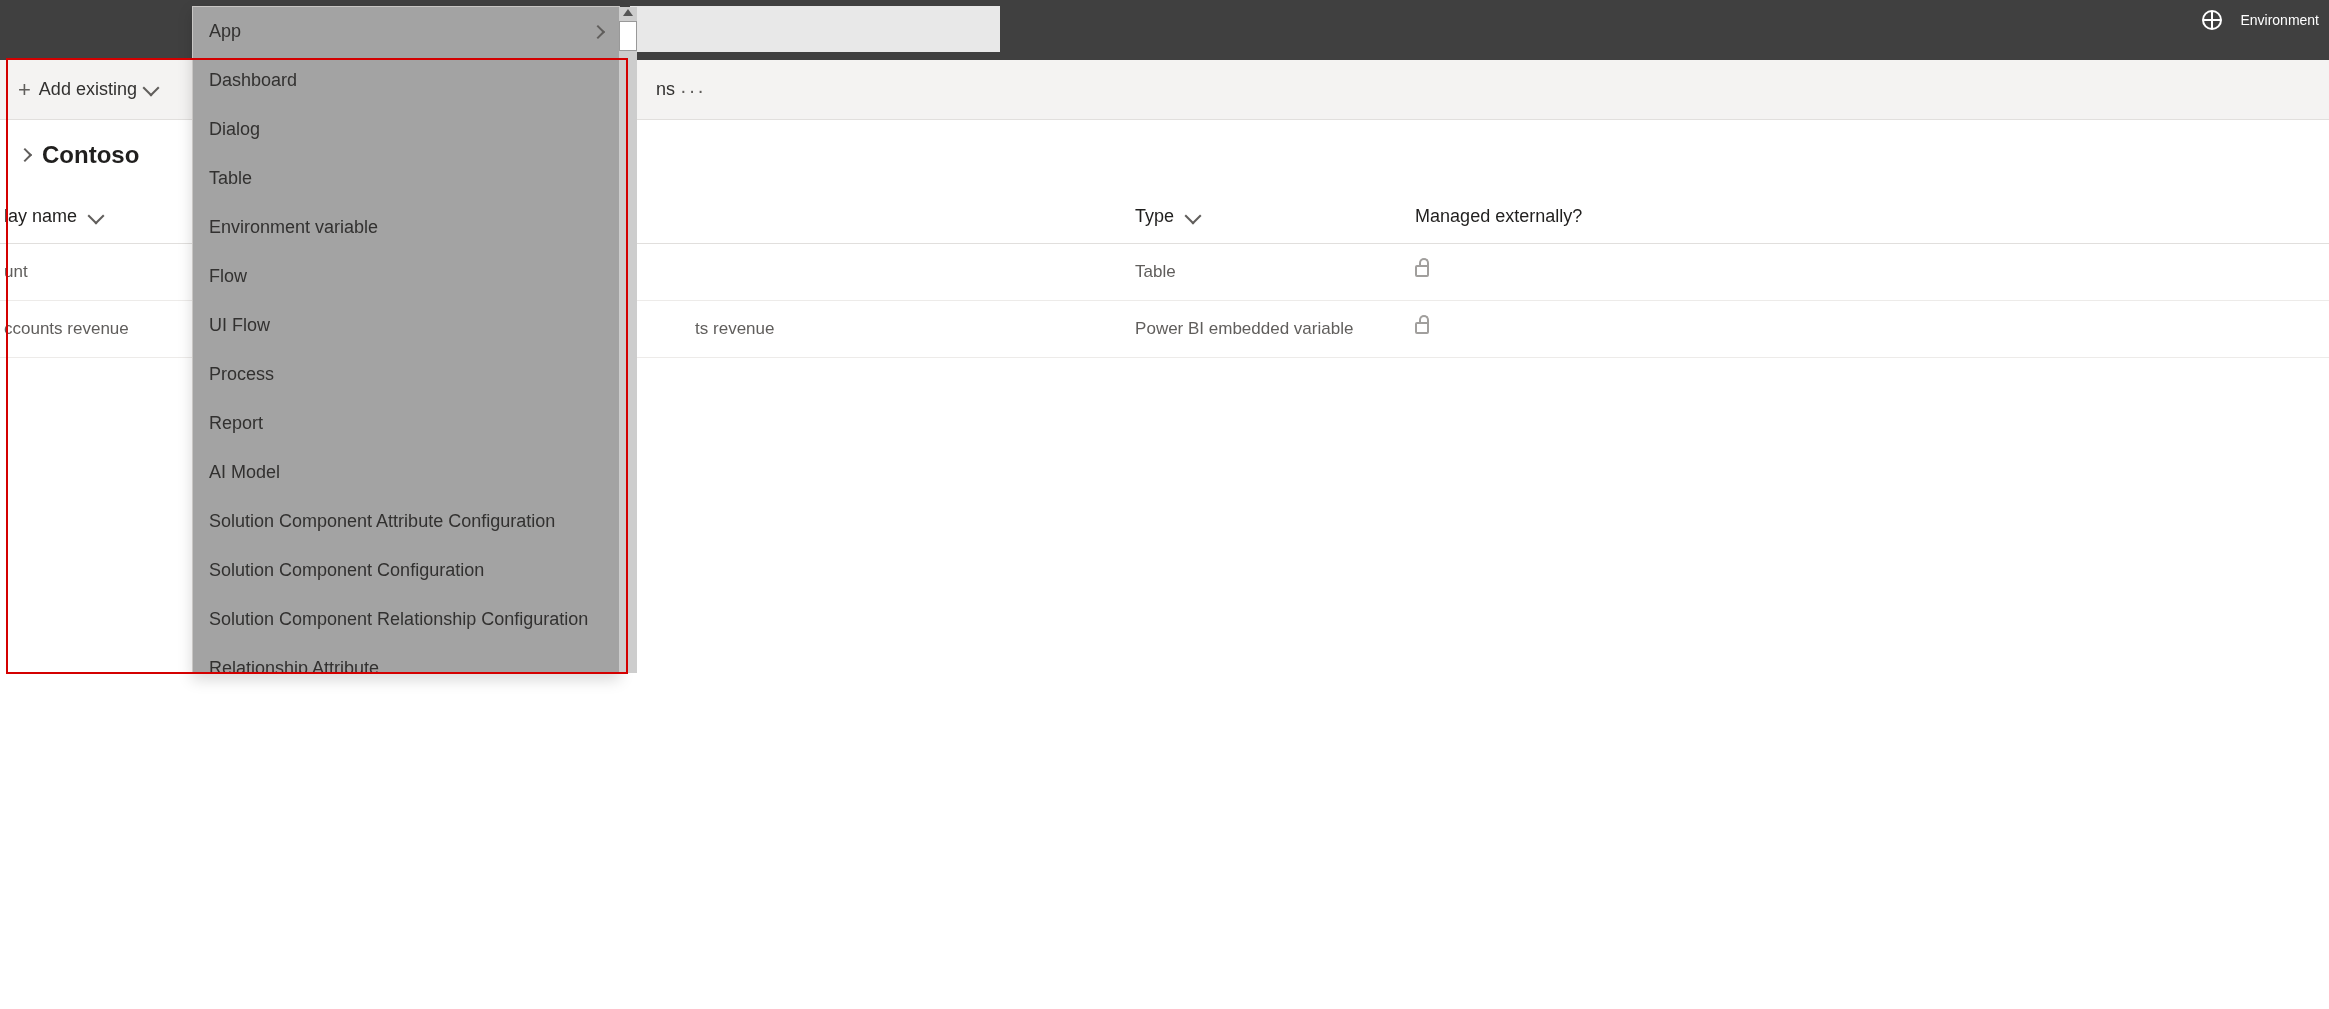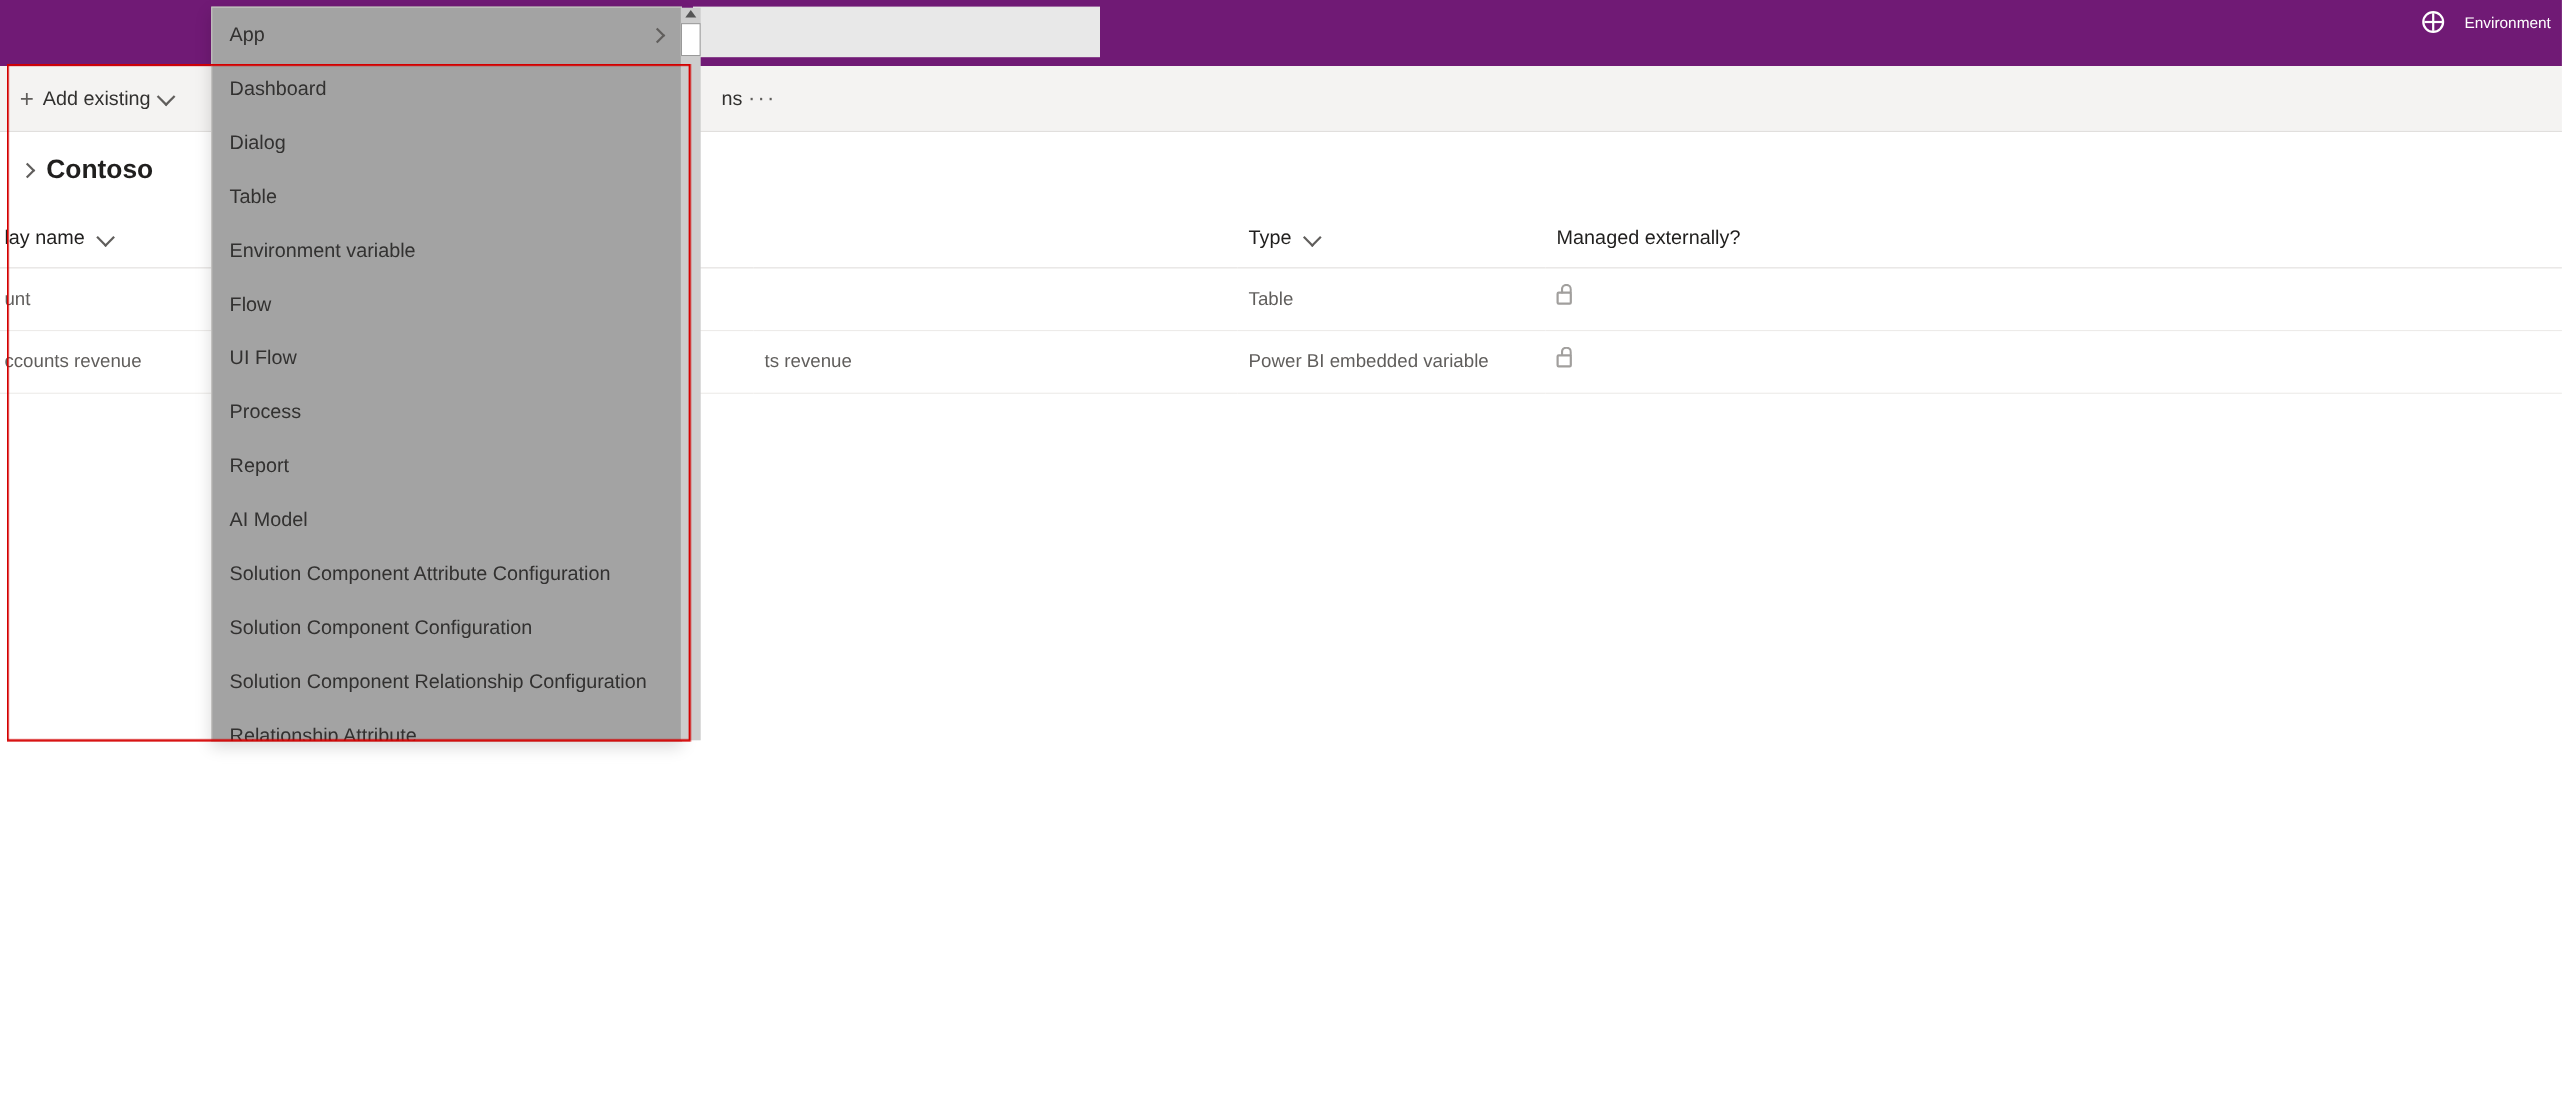--- a/index.html
+++ b/index.html
@@ -1,20 +1,20 @@
 <!DOCTYPE html>
 <html><head>
 <meta charset="utf-8">
 <style>
   * { box-sizing: border-box; margin: 0; padding: 0; font-family: "Segoe UI", -apple-system, BlinkMacSystemFont, sans-serif; }
   html, body { width: 100%; height: 100%; background: #fff; }
 
   
   .topbar {
-    background: #701a75;
+    background: #404040;
     height: 60px;
     width: 100%;
     display: flex;
     align-items: center;
     position: relative;
   }
   .topbar-search {
     position: absolute;
     left: 630px;
     top: 6px;

